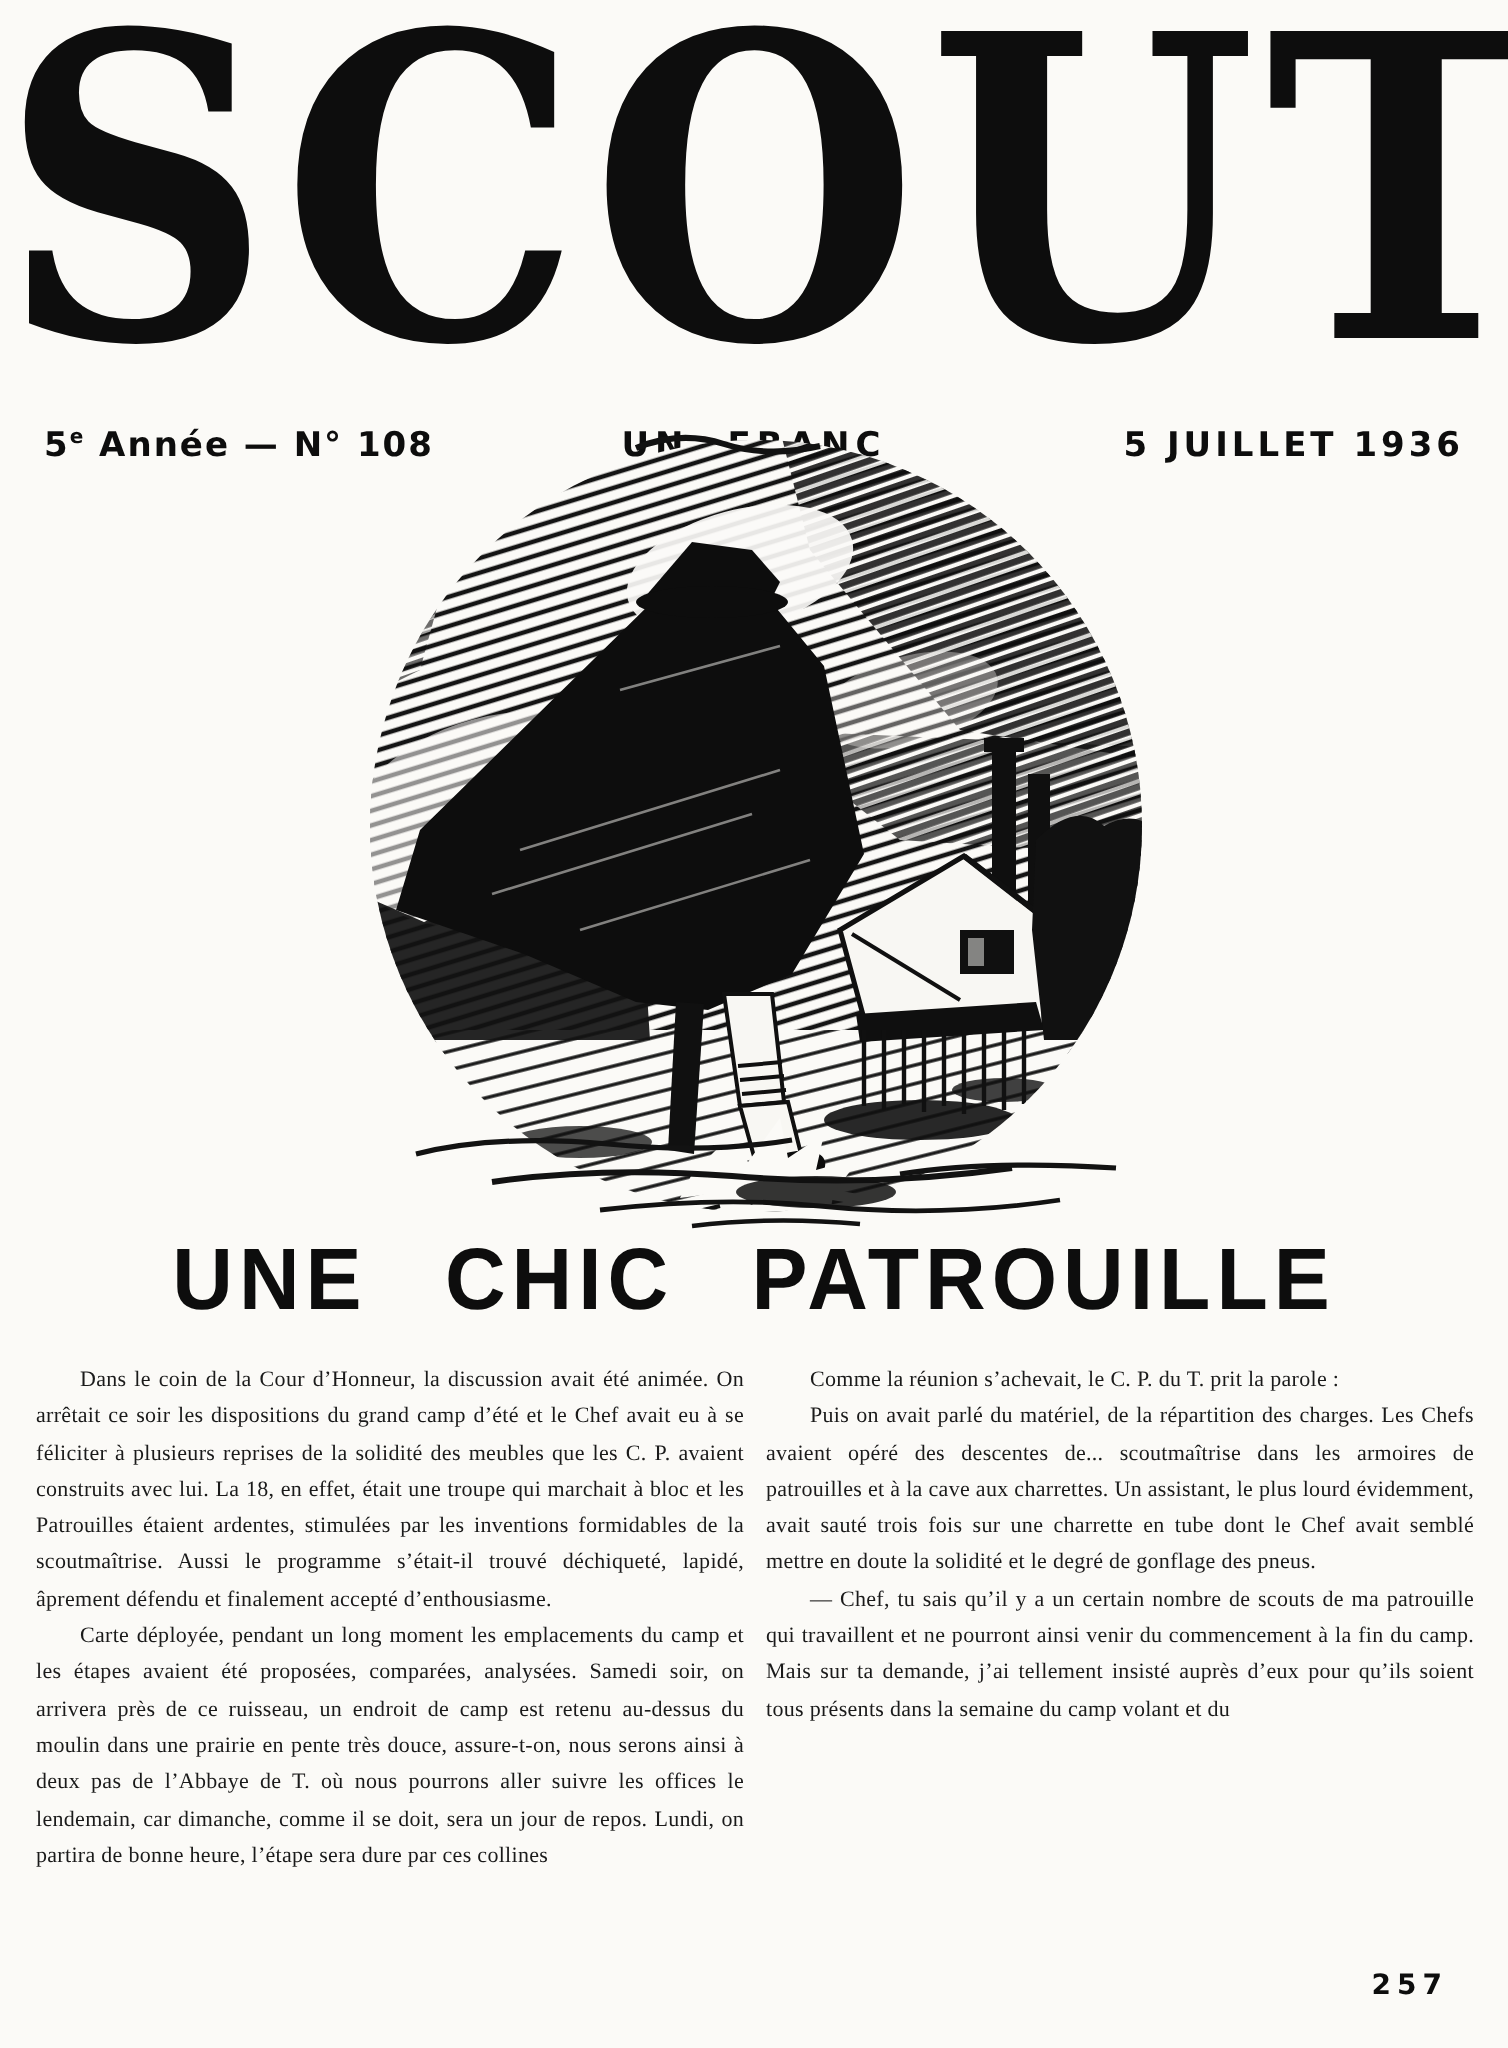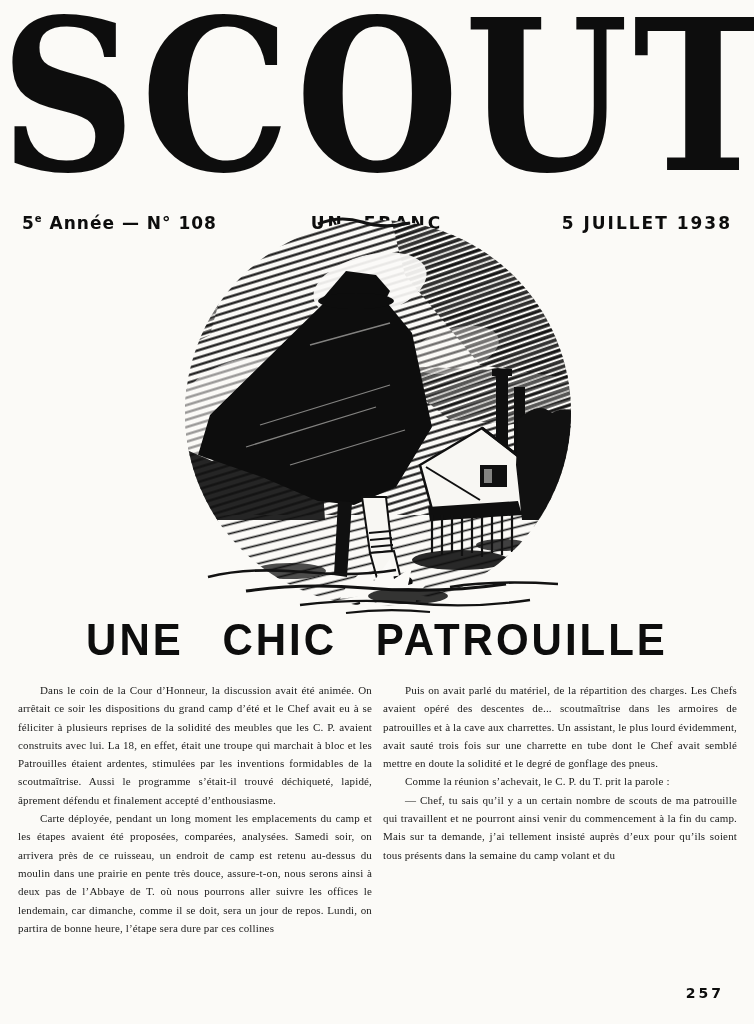--- a/index.html
+++ b/index.html
@@ -79,21 +79,21 @@
 
 <div class="page">
 
   <div class="masthead">
     <span class="masthead-title">SCOUT</span>
   </div>
 
   <div class="masthead-row">
     <span class="mh-left"><span>5</span><span class="sup">e</span><span> Année — N° 108</span></span>
     <span class="mh-center">UN FRANC</span>
-    <span class="mh-right">5 JUILLET 1938</span>
+    <span class="mh-right">5 JUILLET 1936</span>
   </div>
 
   <svg class="illustration" viewBox="0 0 460 400" xmlns="http://www.w3.org/2000/svg">
     <defs>
       <pattern id="rain1" width="7" height="7" patternUnits="userSpaceOnUse" patternTransform="rotate(-17)">
         <rect width="7" height="7" fill="#fbfaf7"></rect>
         <line x1="0" y1="3.5" x2="7" y2="3.5" stroke="#141414" stroke-width="2.3"></line>
       </pattern>
       <pattern id="rain2" width="9" height="9" patternUnits="userSpaceOnUse" patternTransform="rotate(-14)">
         <rect width="9" height="9" fill="#fbfaf7"></rect>
@@ -198,21 +198,21 @@
   </svg>
 
   <h1 class="headline">UNE CHIC PATROUILLE</h1>
 
   <div class="columns">
     <div class="col">
       <p class="indent">Dans le coin de la Cour d’Honneur, la discussion avait été animée. On arrêtait ce soir les dispositions du grand camp d’été et le Chef avait eu à se féliciter à plusieurs reprises de la solidité des meubles que les C. P. avaient construits avec lui. La 18, en effet, était une troupe qui marchait à bloc et les Patrouilles étaient ardentes, stimulées par les inventions formidables de la scoutmaîtrise. Aussi le programme s’était-il trouvé déchiqueté, lapidé, âprement défendu et finalement accepté d’enthousiasme.</p>
       <p class="indent">Carte déployée, pendant un long moment les emplacements du camp et les étapes avaient été proposées, comparées, analysées. Samedi soir, on arrivera près de ce ruisseau, un endroit de camp est retenu au-dessus du moulin dans une prairie en pente très douce, assure-t-on, nous serons ainsi à deux pas de l’Abbaye de T. où nous pourrons aller suivre les offices le lendemain, car dimanche, comme il se doit, sera un jour de repos. Lundi, on partira de bonne heure, l’étape sera dure par ces collines</p>
     </div>
     <div class="col">
+      <p class="indent">Comme la réunion s’achevait, le C. P. du T. prit la parole :</p>
       <p class="indent">Puis on avait parlé du matériel, de la répartition des charges. Les Chefs avaient opéré des descentes de... scoutmaîtrise dans les armoires de patrouilles et à la cave aux charrettes. Un assistant, le plus lourd évidemment, avait sauté trois fois sur une charrette en tube dont le Chef avait semblé mettre en doute la solidité et le degré de gonflage des pneus.</p>
-      <p class="indent">Comme la réunion s’achevait, le C. P. du T. prit la parole :</p>
       <p class="indent">— Chef, tu sais qu’il y a un certain nombre de scouts de ma patrouille qui travaillent et ne pourront ainsi venir du commencement à la fin du camp. Mais sur ta demande, j’ai tellement insisté auprès d’eux pour qu’ils soient tous présents dans la semaine du camp volant et du</p>
     </div>
   </div>
 
   <div class="pagenum">257</div>
 
 </div>
 
 </body></html>

